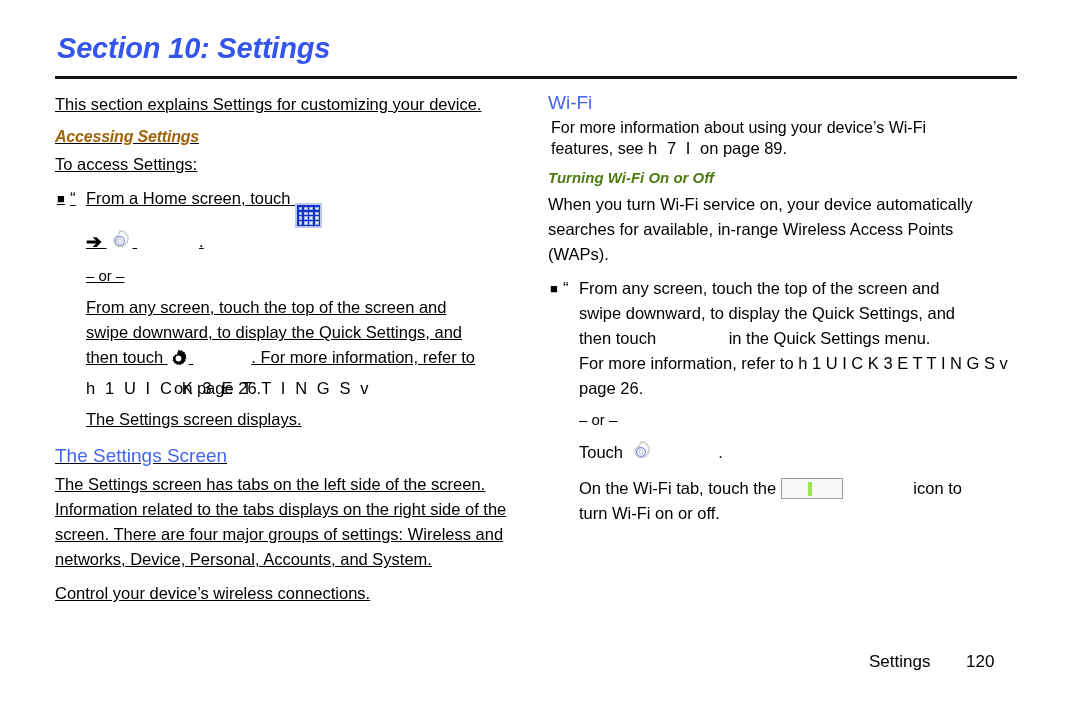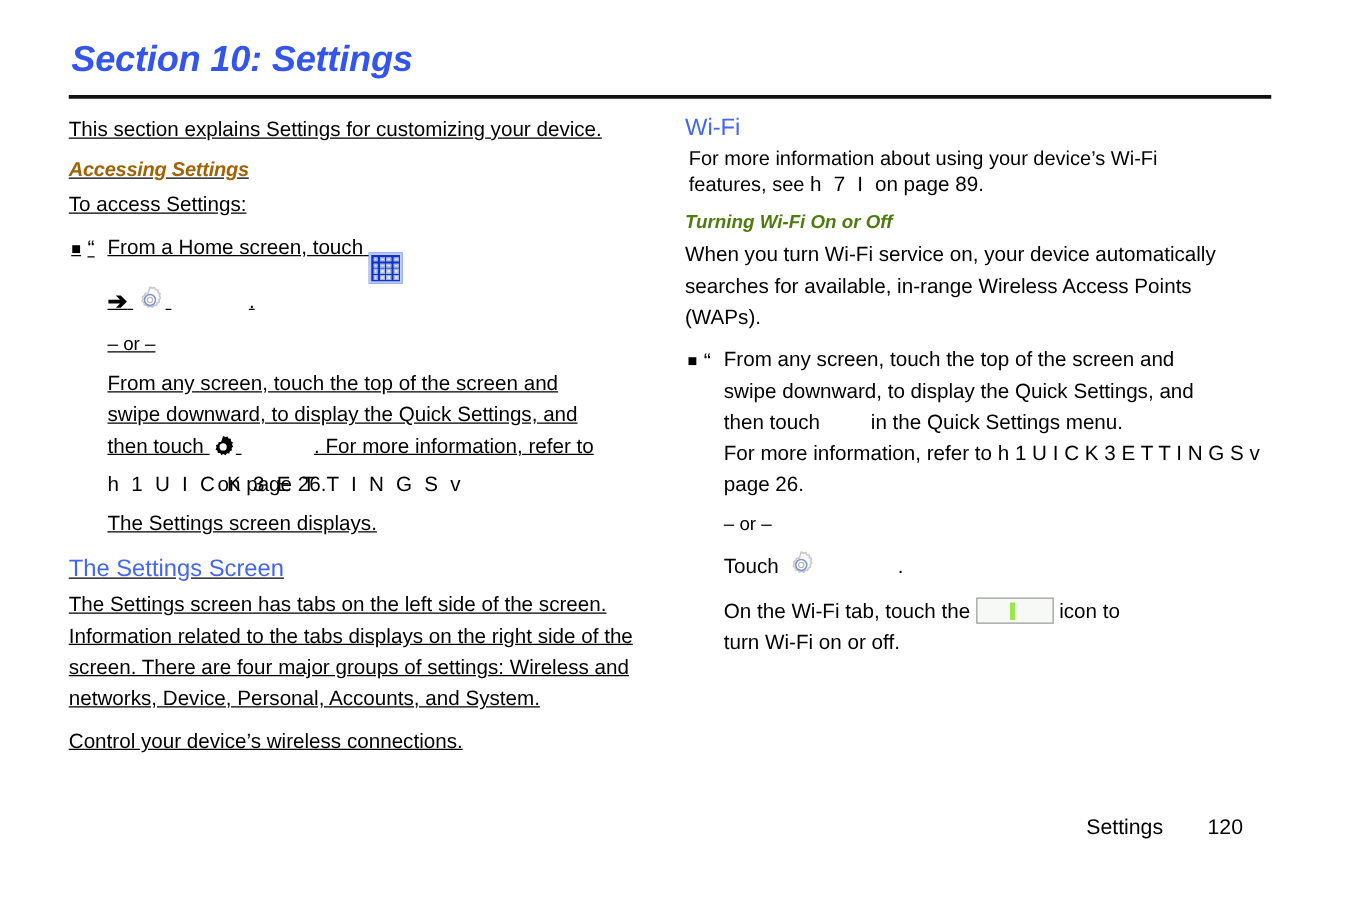--- a/index.html
+++ b/index.html
@@ -335,21 +335,21 @@
     <div class="bullet-row">
       <span class="bullet-mark">■</span>
       <span class="bullet-quote">“</span>
       <div class="bullet-body">
 
         <div class="sub-line">From any screen, touch the top of the screen and</div>
         <div class="sub-line">swipe downward, to display the Quick Settings, and</div>
 
         <div class="sub-line">
           <span>then touch</span>
-          <span style="margin-left:36px">in the Quick Settings menu.</span>
+          <span style="margin-left:68px">in the Quick Settings menu.</span>
         </div>
 
         <div class="sub-line clip-right">
           <span>For more information, refer to</span>
           <span class="under nowrap">h 1 U I C K   3 E T T I N G S v</span>
         </div>
 
         <div class="sub-line">page 26.</div>
 
         <div class="or-line" style="margin-top:6px">– or –</div>
@@ -362,21 +362,21 @@
               <circle cx="16" cy="16" r="5.4" fill="none" stroke="#7f8fd8" stroke-width="1.5"></circle>
               <circle cx="16" cy="16" r="2.6" fill="none" stroke="#b9b9b9" stroke-width="1.2"></circle>
             </svg>
           </span>
           <span style="margin-left:60px">.</span>
         </div>
 
         <div class="sub-line" style="margin-top:4px">
           <span>On the Wi-Fi tab, touch the</span>
           <span class="toggle-sw"><span></span></span>
-          <span style="">icon to</span>
+          <span style="margin-left:66px">icon to</span>
         </div>
         <div class="sub-line">turn Wi-Fi on or off.</div>
       </div>
     </div>
   </div>
 
   <div class="footer">
     <span class="f-label">Settings</span>
     <span class="f-page">120</span>
   </div>

